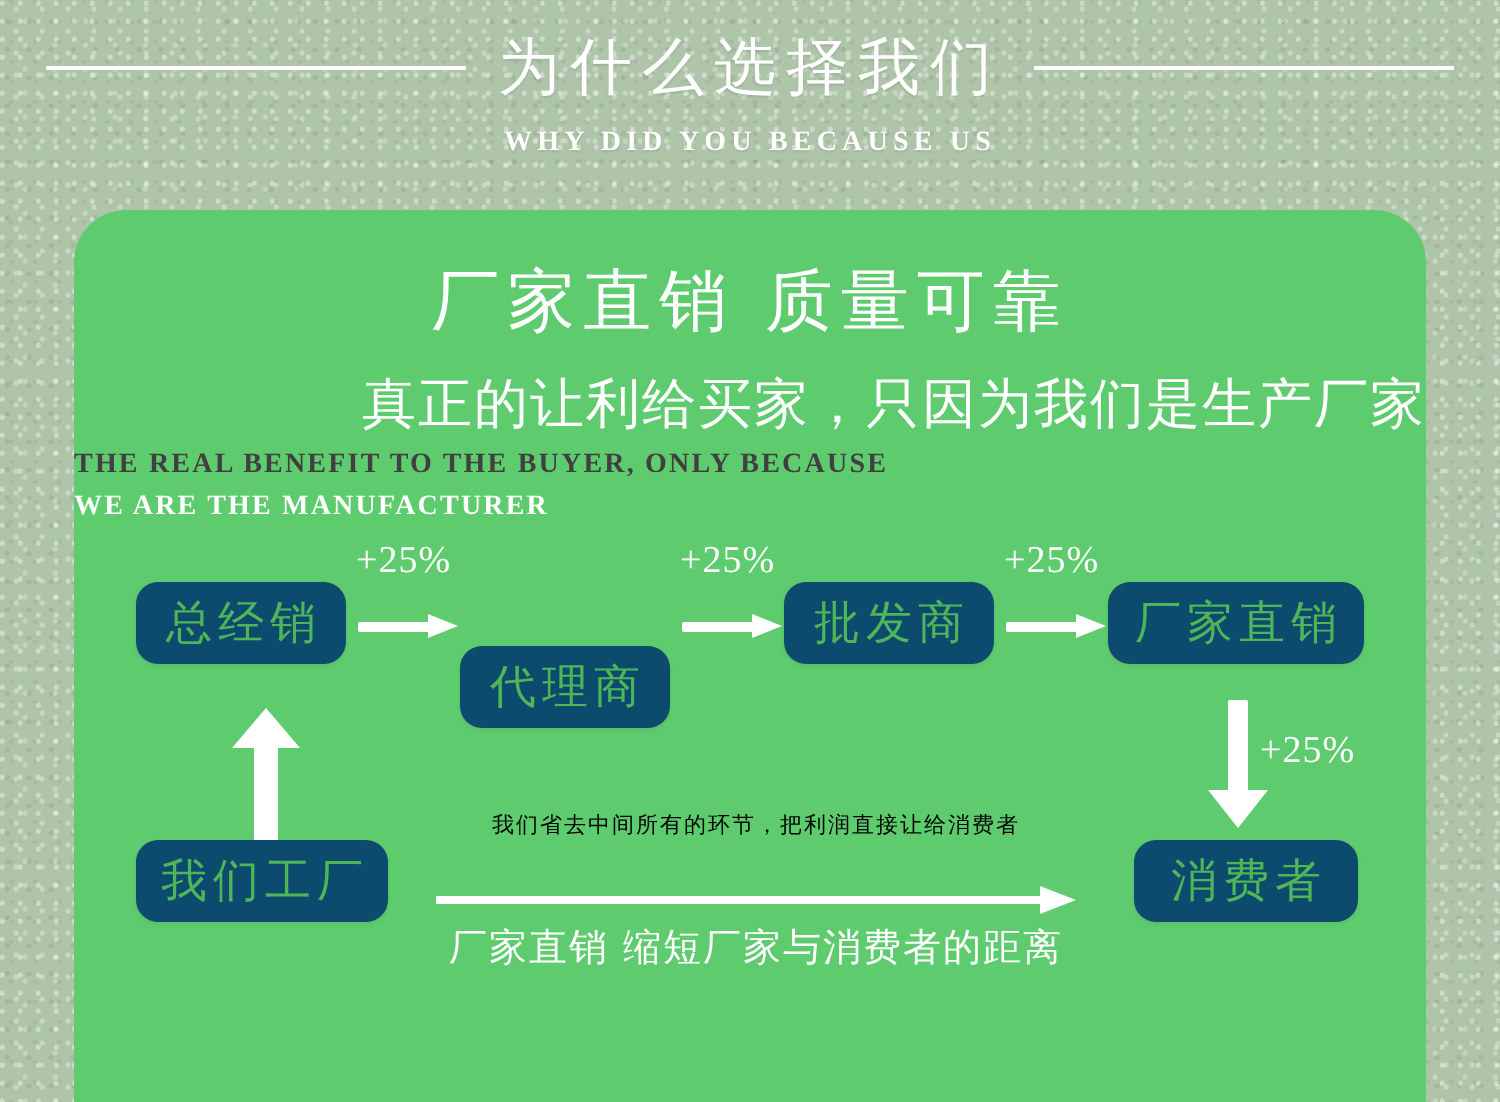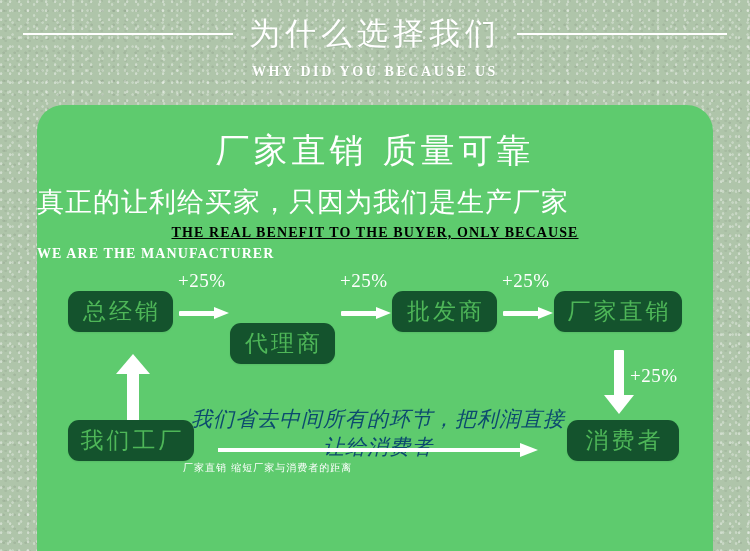--- a/index.html
+++ b/index.html
@@ -102,55 +102,53 @@
     color: #ffffff;
     font-size: 34px;
     letter-spacing: 4px;
     font-family: "DejaVu Sans", "Liberation Sans", sans-serif;
   }
   #slogan-2 {
     position: absolute;
     left: 0;
     top: 79px;
     width: 676px;
-    text-align: left;
+    text-align: right;
     color: #ffffff;
     font-size: 27px;
     letter-spacing: 1px;
     font-family: "DejaVu Sans", "Liberation Sans", sans-serif;
   }
   #slogan-en-1 {
     position: absolute;
     left: 0;
     top: 120px;
     width: 676px;
-    text-align: center;
-    color: #000000;
+    color: #404040;
     font-size: 14px;
     letter-spacing: 1.1px;
     font-weight: 700;
     font-family: "Liberation Serif", "DejaVu Serif", serif;
-    text-decoration: underline;
   }
   #slogan-en-2 {
     position: absolute;
     left: 0;
     top: 141px;
     width: 676px;
     color: #ffffff;
     font-size: 14px;
     letter-spacing: 1.1px;
     font-weight: 700;
     font-family: "Liberation Serif", "DejaVu Serif", serif;
   }
 
   
   .node-box {
     position: absolute;
-    background: #14532d;
+    background: #0c4a6e;
     border-radius: 11px;
     color: #4eb658;
     font-size: 23px;
     letter-spacing: 3px;
     text-indent: 3px;
     display: flex;
     align-items: center;
     justify-content: center;
     height: 41px;
     font-family: "DejaVu Sans", "Liberation Sans", sans-serif;
@@ -266,25 +264,24 @@
     border-top: 19px solid #ffffff;
   }
 
   
   #note-top {
     position: absolute;
     left: 146px;
     top: 300px;
     width: 390px;
     text-align: center;
-    color: #0c4a6e;
-    font-size: 21px;
+    color: #000000;
+    font-size: 11px;
     letter-spacing: 1px;
     font-family: "DejaVu Sans", "Liberation Sans", sans-serif;
-    font-style: italic;
   }
   #note-arrow {
     position: absolute;
     left: 181px;
     top: 338px;
     width: 320px;
     height: 14px;
   }
   #note-arrow .shaft {
     position: absolute;
@@ -302,22 +299,23 @@
     height: 0;
     border-top: 7px solid transparent;
     border-bottom: 7px solid transparent;
     border-left: 18px solid #ffffff;
   }
   #note-bottom {
     position: absolute;
     left: 146px;
     top: 356px;
     width: 390px;
-    color: #ffffff;
-    font-size: 10px;
+    text-align: center;
+    color: #ffffff;
+    font-size: 19px;
     letter-spacing: 1px;
     font-family: "DejaVu Sans", "Liberation Sans", sans-serif;
   }
 </style>
 </head>
 <body>
 
 <div id="page-root">
 
   <div id="header">

